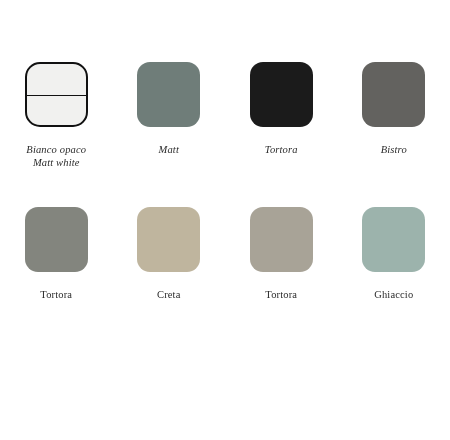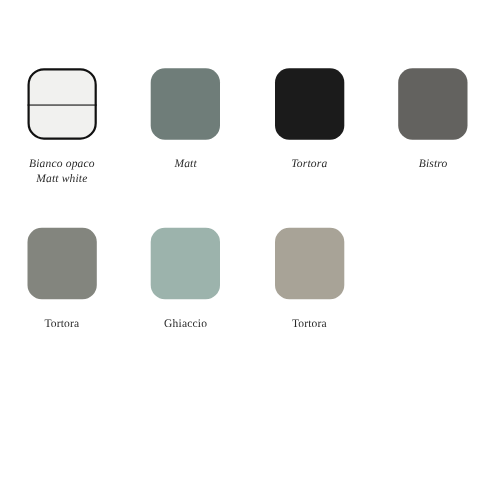--- a/index.html
+++ b/index.html
@@ -110,26 +110,30 @@
 
   </div>
 
   <div class="swatch-grid row-bottom">
 
     <div class="swatch-cell">
       <div class="chip" style="background: rgb(131, 133, 126);"></div>
       <div class="label"><span>Tortora</span></div>
     </div>
 
-
     <div class="swatch-cell">
-      <div class="chip" style="background: rgb(156, 179, 172);"></div>
-      <div class="label"><span>Ghiaccio</span></div>
+      <div class="chip" style="background: rgb(191, 181, 158);"></div>
+      <div class="label"><span>Creta</span></div>
     </div>
 
     <div class="swatch-cell">
       <div class="chip" style="background: rgb(168, 163, 151);"></div>
       <div class="label"><span>Tortora</span></div>
     </div>
 
+    <div class="swatch-cell">
+      <div class="chip" style="background: rgb(156, 179, 172);"></div>
+      <div class="label"><span>Ghiaccio</span></div>
+    </div>
+
   </div>
 
 </div>
 
 </body></html>

